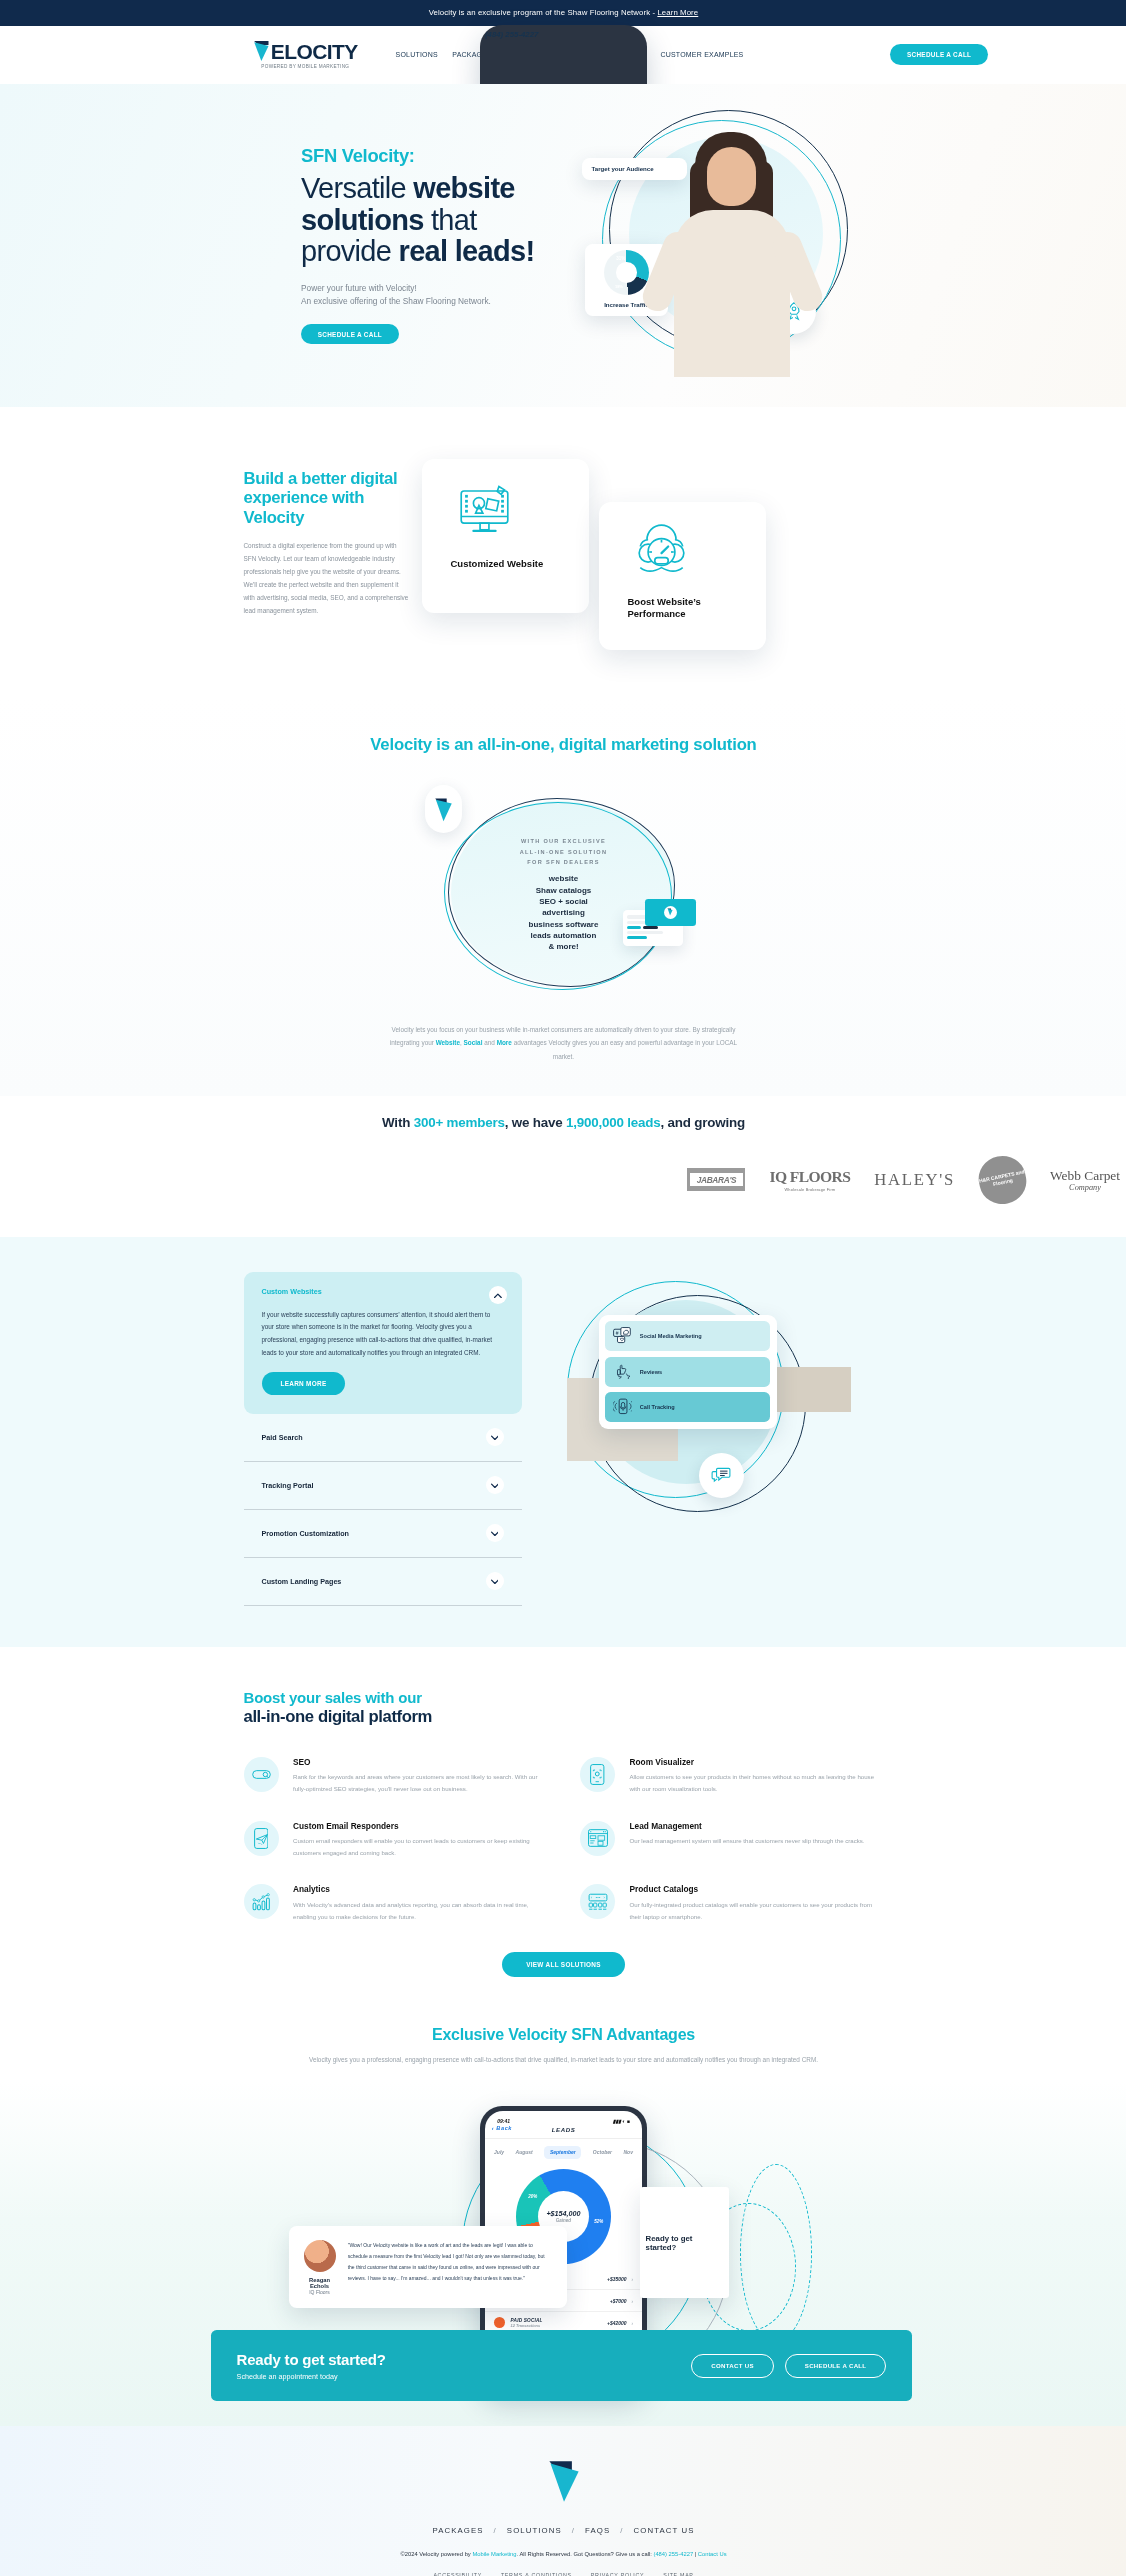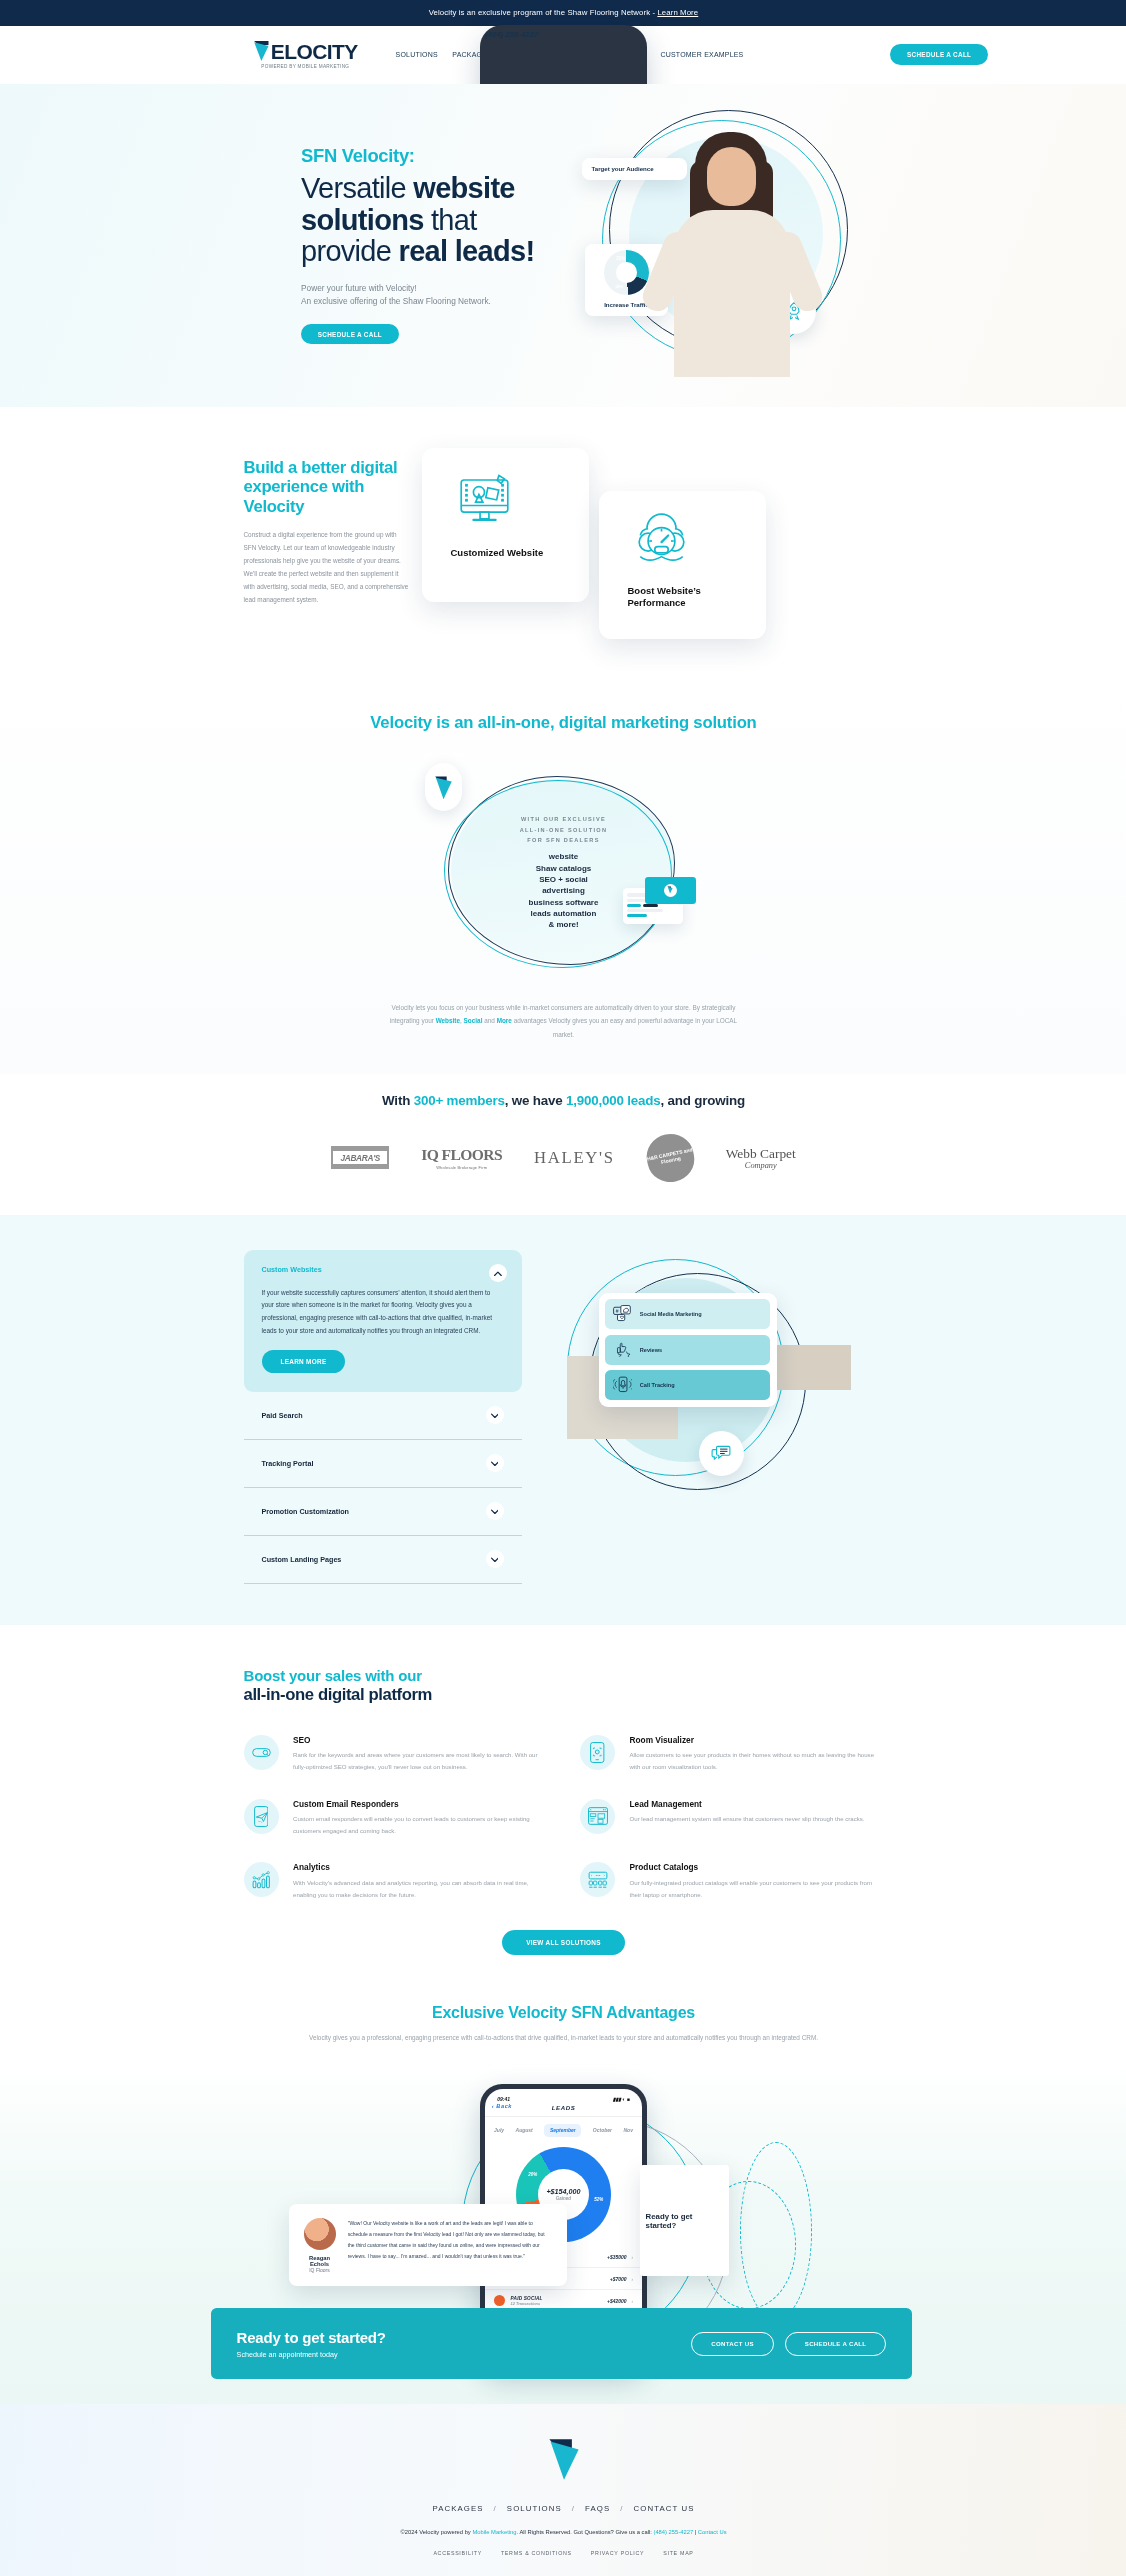--- a/index.html
+++ b/index.html
@@ -77,21 +77,21 @@
     padding: 7.8px 10px;
   }
   .rocket-circle {
     position: absolute; width: 45px; height: 45px; border-radius: 50%;
     background: #fff; box-shadow: 0 4.5px 14.5px rgba(16,50,80,.14);
     display:flex; align-items:center; justify-content:center;
   }
 
   
   .build { position: relative; background: #fff; padding: 51px 0 67px; }
-  .build-inner { width: 640px; margin: 0 auto; position: relative; display: flex; }
+  .build-inner { width: 640px; margin: 11px auto; position: relative; display: flex; }
   .build-left { width: 167px; }
   .build-h { color: #10b9cd; font-size: 16.7px; font-weight: 800; line-height: 1.18; letter-spacing: -0.3px;}
   .build-p { color: #8a939c; font-size: 6.4px; line-height: 2.05; margin-top: 11px; }
   .cardwrap { position: relative; flex: 1; }
   .fcard {
     position: absolute; background: #fff; border-radius: 12.2px;
     box-shadow: 0 9px 27px rgba(20,50,80,.12);
     padding: 19px 29px;
   }
   .fcard h3 { font-size: 9.5px; font-weight: 800; line-height: 1.25; color: #111; }
@@ -124,21 +124,21 @@
   .aio-list { position:absolute; left: 0; right: 0; top: 90px; text-align:center;
     font-size: 8px; font-weight: 800; color: #1b2b3f; line-height: 1.42;}
   .mini-card { position:absolute; right: 13.4px; top: 109px; width: 62px; }
   .aio-p { width: 356px; margin: 16.7px auto 0; text-align:center; color:#9aa3ab; font-size:6.4px; line-height:2.1;}
   .aio-p b { color:#10b9cd; font-weight: 800;}
 
   
   .members { background:#fff; padding: 19px 7px 33px; }
   .members h3 { text-align:center; font-size: 13.4px; font-weight:700; color:#1b2b3f; letter-spacing:-0.2px;}
   .members h3 .hl { color:#10b9cd; font-weight:800; }
-  .logos { display:flex; align-items:center; justify-content:center; gap: 32px; margin-top: 25.6px; }
+  .logos { display:flex; align-items:center; justify-content:flex-end; gap: 24px; margin-top: 25.6px; }
   .lg { filter: grayscale(1); opacity:.85; }
   .lg-jabara { background:#8a8a8a; color:#fff; padding: 5px 2.2px; width: 58px; text-align:center;}
   .lg-jabara span{ display:block; background:#fff; color:#5f5f5f; font-weight:800; font-size:8.3px; letter-spacing:-0.3px; padding:1.7px 0; font-style:italic;}
   .lg-iq { text-align:center; color:#555;}
   .lg-iq .t { font-size: 15.6px; font-weight: 800; letter-spacing:-0.6px; font-family:"Liberation Serif",serif;}
   .lg-iq .b { font-size: 3.9px; letter-spacing:0.2px; margin-top:0.6px;}
   .lg-haleys { font-family:"Liberation Serif",serif; font-size: 16.7px; letter-spacing: 1.7px; color:#4a4a4a;}
   .lg-hr { width:47px; height:48px; background:#7d7d7d; border-radius:50%/46%; color:#fff; display:flex; align-items:center; justify-content:center; text-align:center; font-size:5px; font-weight:800; line-height:1.15; transform: rotate(-12deg);}
   .lg-webb { font-family:"Liberation Serif",serif; text-align:center; color:#333; }
   .lg-webb .t{ font-size: 13.4px; }

